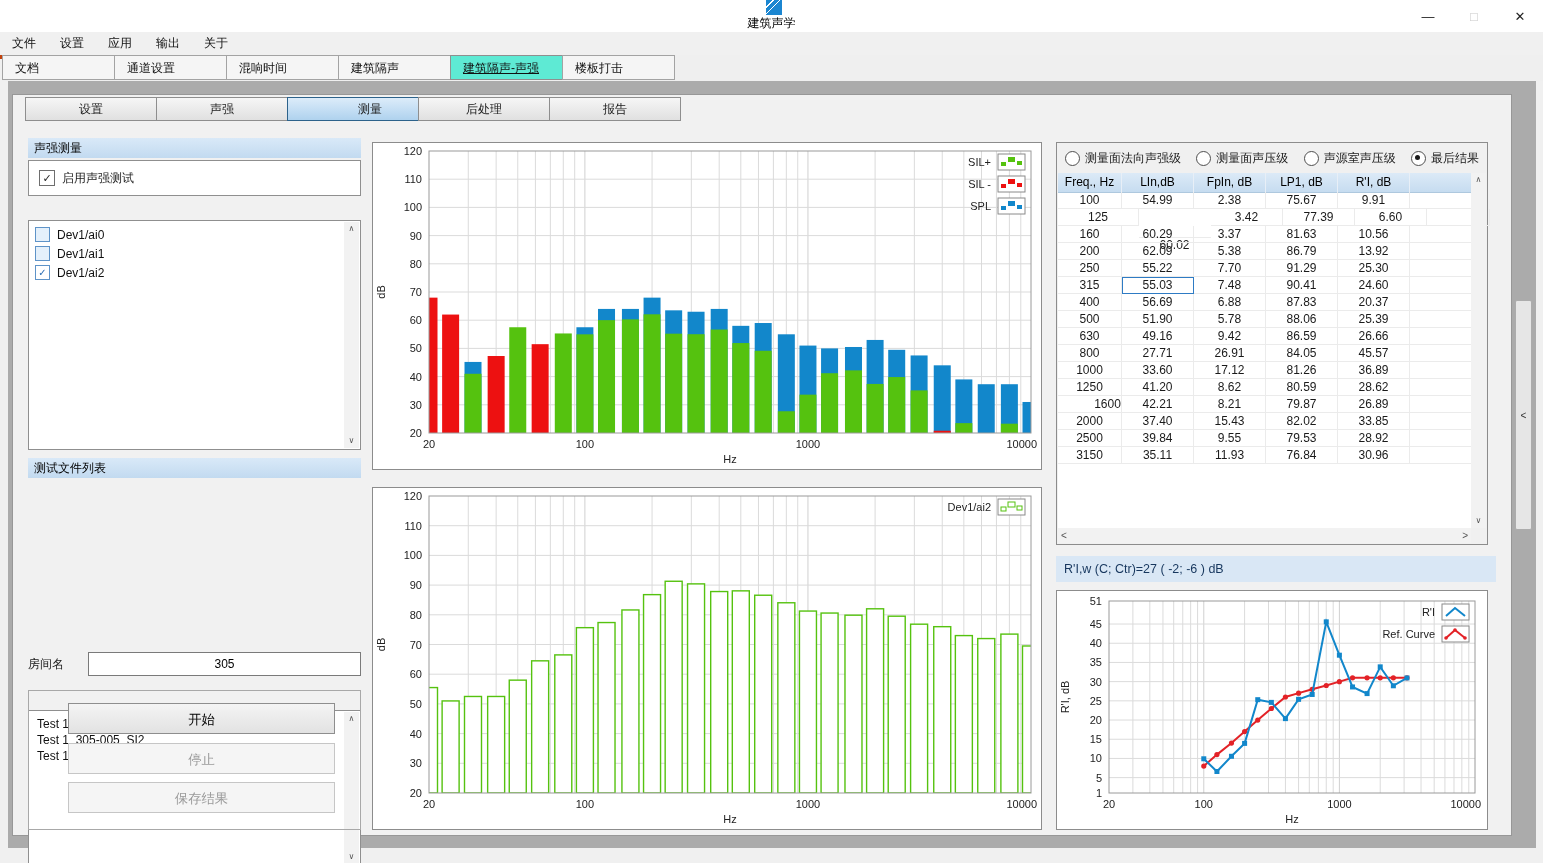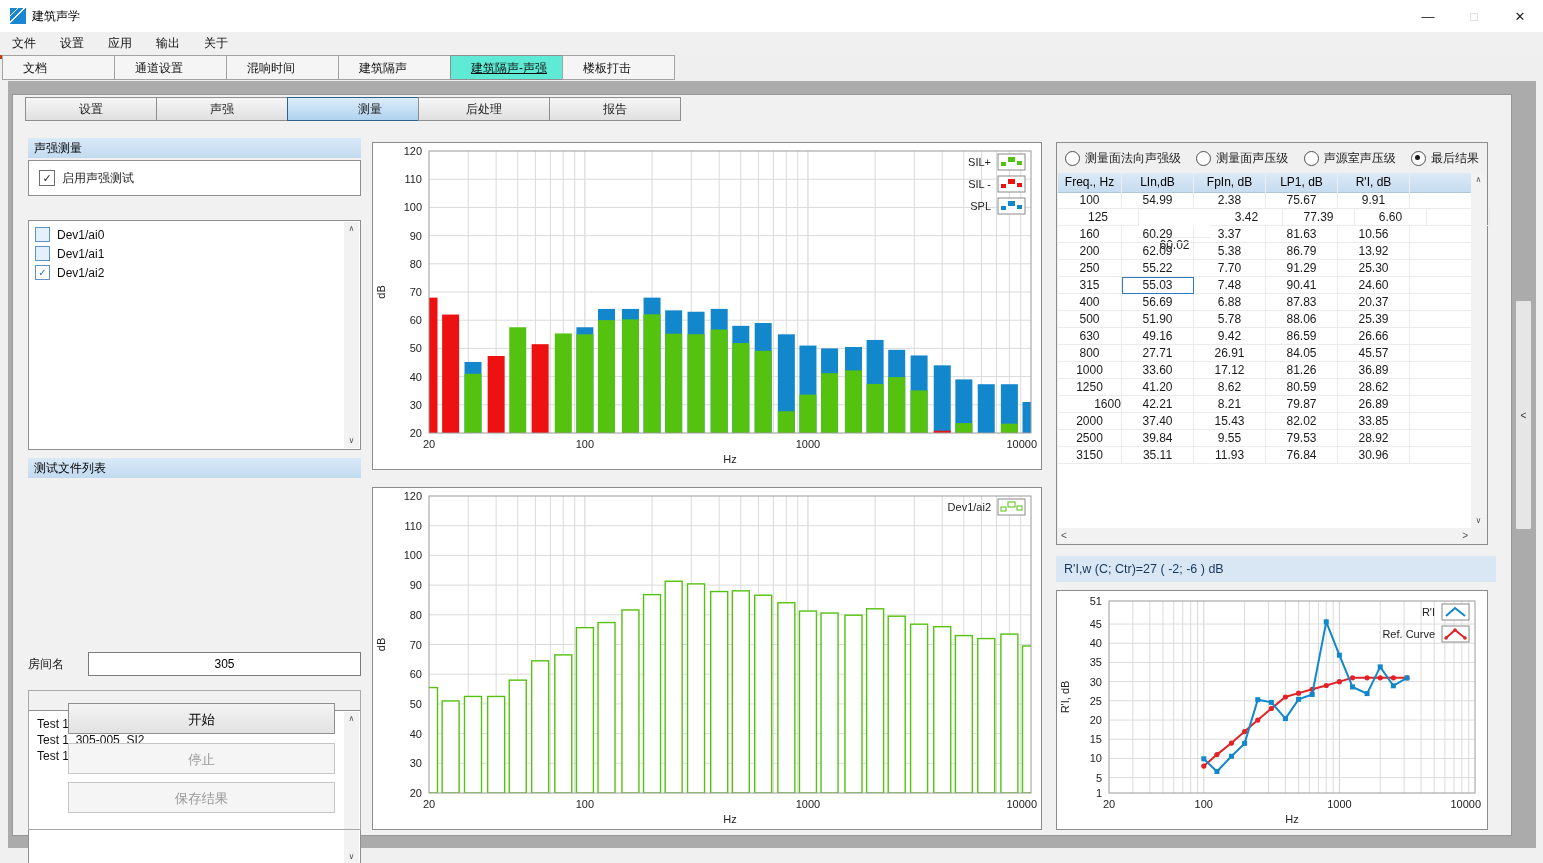--- a/index.html
+++ b/index.html
@@ -1,32 +1,32 @@
 <!DOCTYPE html>
 <html><head>
 <meta charset="utf-8">
 <style>
   html,body{margin:0;padding:0;background:#d8d8d8;}
   .win{position:relative;width:1543px;height:863px;background:#F0F0F0;overflow:hidden;
        font-family:"Liberation Sans",sans-serif;font-size:12px;color:#1a1a1a;}
   .abs{position:absolute;}
   
-  .titlebar{position:absolute;left:0;top:0;width:1543px;height:32px;background:#ffffff;display:flex;align-items:center;}
+  .titlebar{position:absolute;left:0;top:0;width:1543px;height:32px;background:#ffffff;display:flex;align-items:center;flex-direction:column;}
   .appicon{width:16px;height:16px;margin:0 6px 0 10px;
     background:linear-gradient(135deg,#1b86d1 22%,#ffffff 22% 28%,#1b86d1 28% 42%,#ffffff 42% 48%,#1b86d1 48%);}
   .title{font-size:12px;color:#000;}
   .winbtns{position:absolute;right:0;top:0;height:32px;display:flex;}
   .wbtn{width:46px;height:32px;display:flex;align-items:center;justify-content:center;font-size:13px;color:#222;}
   .wbtn.dim{color:#c9c9c9;}
   
   .menubar{position:absolute;left:0;top:32px;width:1543px;height:23px;background:#F0F0F0;display:flex;align-items:flex-start;border-bottom:4px solid #c2410c;}
   .mitem{padding:3px 12px;color:#111;}
   
   .tabstrip{position:absolute;left:2px;top:55px;width:1541px;height:26px;background:#EFEFEF;display:flex;}
-  .mtab{width:113px;height:25px;line-height:25px;padding-left:20px;box-sizing:border-box;background:#F5F5F5;
+  .mtab{width:113px;height:25px;line-height:25px;padding-left:12px;box-sizing:border-box;background:#F5F5F5;
         border:1px solid #A3A3A3;margin-right:-1px;color:#111;}
   .mtab.active{background:#5eead4;border-color:#8F8F8F;text-decoration:underline;}
   
   .frame{background:#ABABAB;}
   .panel{background:#F1F1F1;border:1px solid #979797;box-sizing:border-box;}
   
   .subtabs{display:flex;}
   .stab{width:132px;height:24px;line-height:22px;text-align:center;box-sizing:border-box;
         background:linear-gradient(#F6F6F6,#E0E0E0);border:1px solid #8E8E8E;margin-right:-1px;}
   .stab.active{background:linear-gradient(#DCECFA,#AFD2EE);border:1px solid #2C628B;padding-left:34px;}

